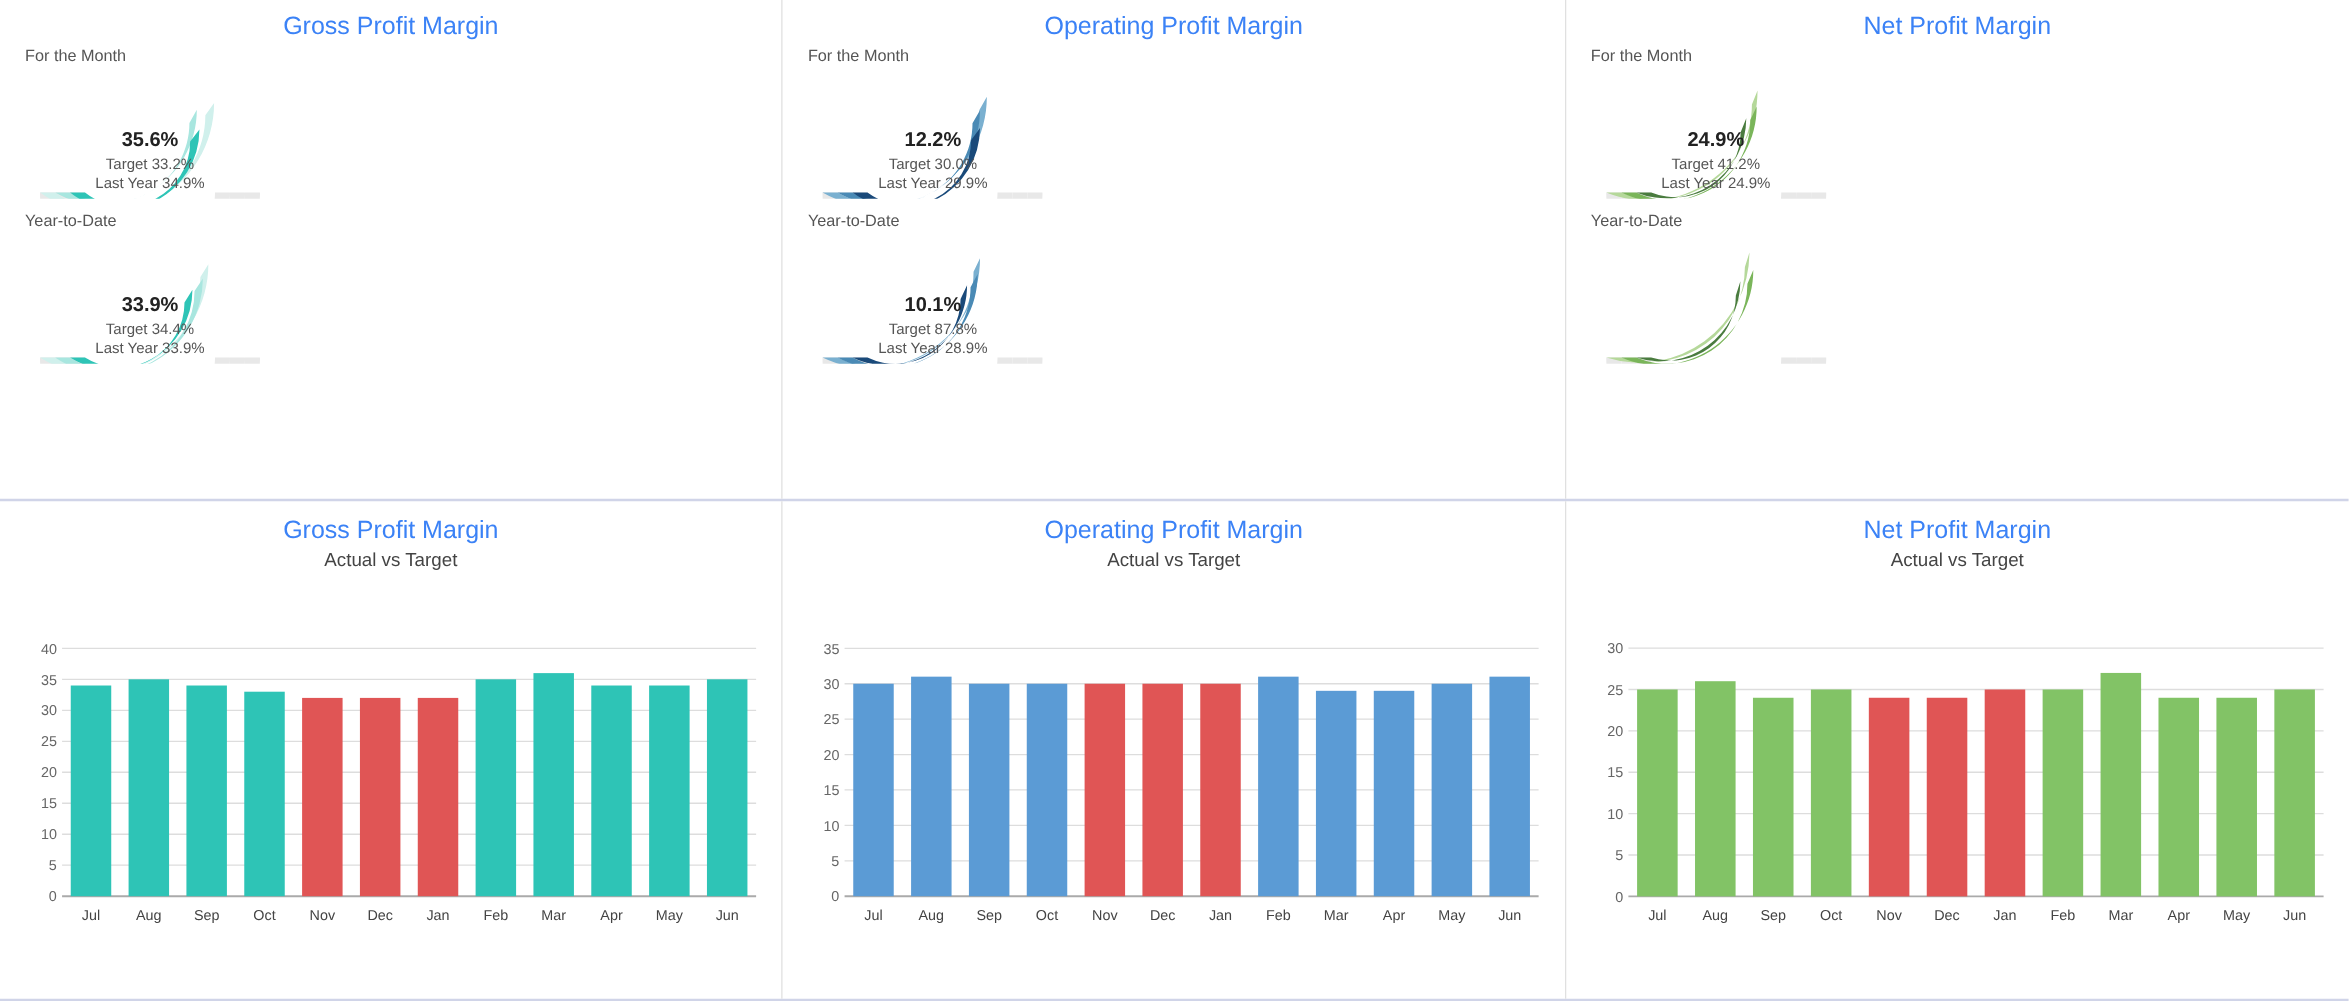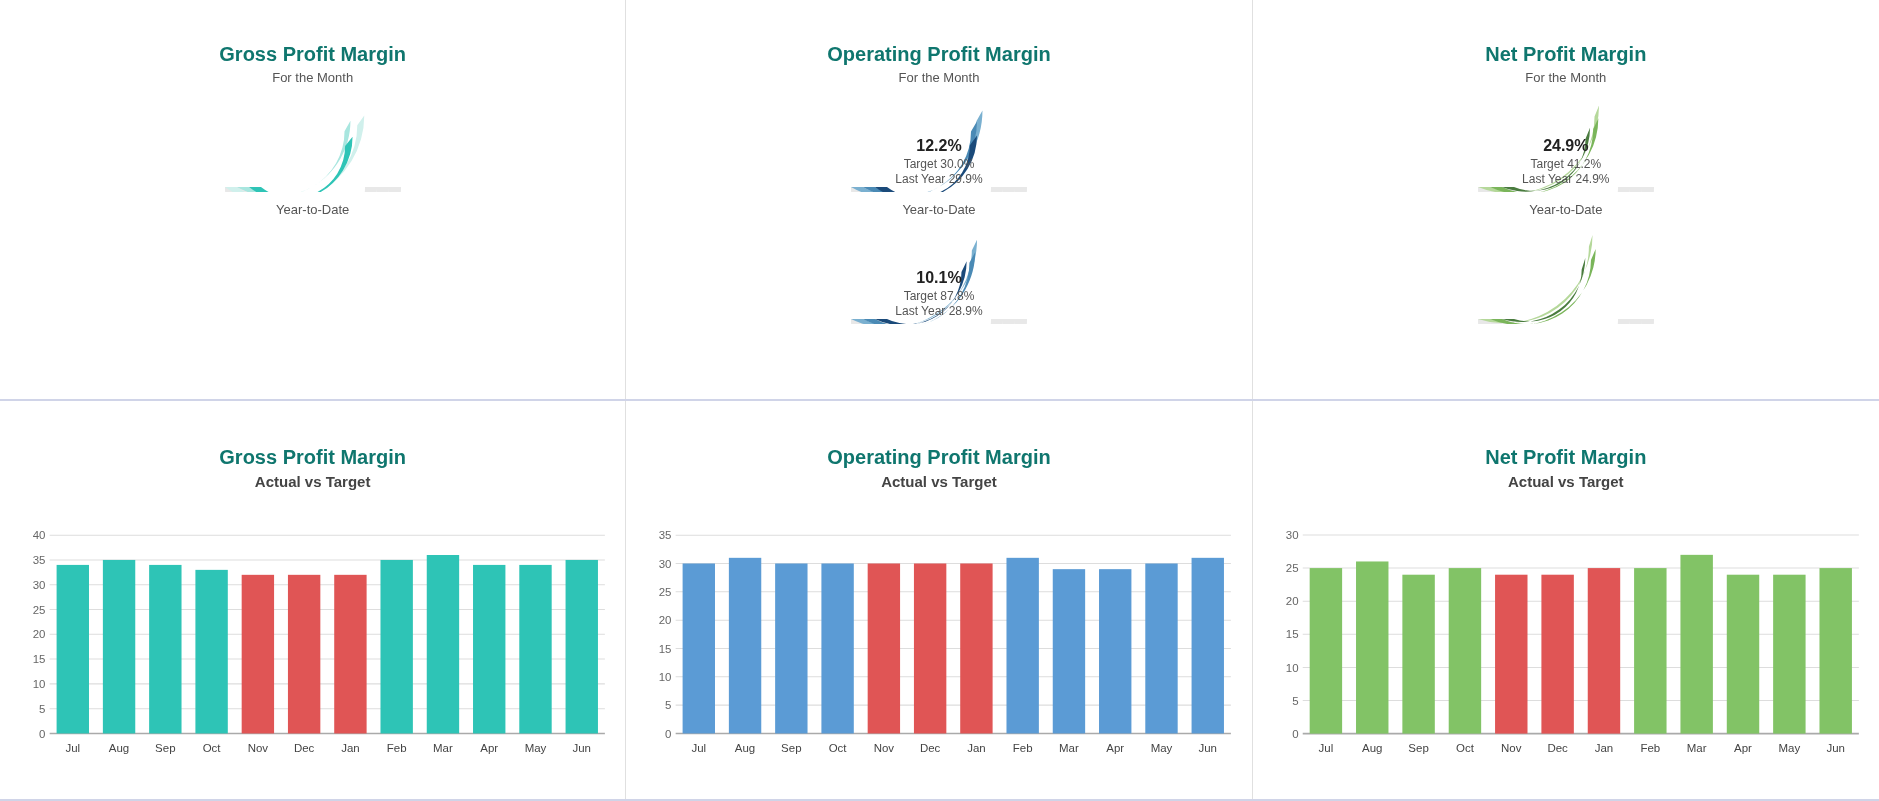--- a/index.html
+++ b/index.html
@@ -24,39 +24,38 @@
       border-right: 1px solid #e0e0e0;
       padding: 10px 20px;
       display: flex;
       flex-direction: column;
       align-items: center;
     }
     .panel:last-child { border-right: none; }
 
     .panel-title {
       font-size: 20px;
-      font-weight: 700;
-      color: #0f766e;
+      font-weight: 400;
+      color: #3b82f6;
       text-align: center;
       margin-bottom: 4px;
-      margin-top: 33px;
     }
     .panel-subtitle {
       font-size: 15px;
-      font-weight: 700;
+      font-weight: 400;
       color: #444;
       text-align: center;
       margin-bottom: 8px;
     }
 
     
     .gauge-section {
       display: flex;
       flex-direction: column;
-      align-items: center;
+      align-items: flex-start;
       margin-bottom: 8px;
       width: 100%;
     }
     .gauge-label {
       font-size: 13px;
       color: #555;
       margin-bottom: 2px;
       font-weight: 500;
     }
     .gauge-container {
@@ -104,24 +103,40 @@
         <div class="panel-title">Gross Profit Margin</div>
         <div class="gauge-section">
           <div class="gauge-label">For the Month</div>
           <div class="gauge-container"><svg viewBox="0 0 200 105" width="200" height="105">
               <path d="M 12 99.99999999999999 A 88 88 0 0 0 188 100 L 176 100 A 76 76 0 0 1 24 99.99999999999999 Z" fill="#e8e8e8"></path>
               <path d="M 24 99.99999999999999 A 76 76 0 0 0 176 100 L 164 100 A 64 64 0 0 1 36 99.99999999999999 Z" fill="#e8e8e8"></path>
               <path d="M 36 99.99999999999999 A 64 64 0 0 0 164 100 L 152 100 A 52 52 0 0 1 48 100 Z" fill="#e8e8e8"></path>
               <path d="M 12 99.99999999999999 A 88 88 0 0 0 151.27676221083468 28.482913529887725 L 144.28447645481177 38.23524350308485 A 76 76 0 0 1 24 99.99999999999999 Z" fill="#d0f0ec"></path>
               <path d="M 24 99.99999999999999 A 76 76 0 0 0 137.44727795767017 33.86603464511606 L 131.53454985909067 44.30823970115036 A 64 64 0 0 1 36 99.99999999999999 Z" fill="#a8e6df"></path>
               <path d="M 36 99.99999999999999 A 64 64 0 0 0 139.54301523778142 49.67754034325641 L 132.1286998806974 59.113001528895836 A 52 52 0 0 1 48 100 Z" fill="#2ec4b6"></path>
-            </svg></div>
+            </svg><div class="gauge-text-group">
+              <span class="gauge-value">35.6%</span>
+              <span class="gauge-target">Target 33.2%</span>
+              <span class="gauge-lastyear">Last Year 34.9%</span>
+            </div></div>
         </div>
         <div class="gauge-section">
           <div class="gauge-label">Year-to-Date</div>
+          <div class="gauge-container"><svg viewBox="0 0 200 105" width="200" height="105">
+              <path d="M 12 99.99999999999999 A 88 88 0 0 0 188 100 L 176 100 A 76 76 0 0 1 24 99.99999999999999 Z" fill="#e8e8e8"></path>
+              <path d="M 24 99.99999999999999 A 76 76 0 0 0 176 100 L 164 100 A 64 64 0 0 1 36 99.99999999999999 Z" fill="#e8e8e8"></path>
+              <path d="M 36 99.99999999999999 A 64 64 0 0 0 164 100 L 152 100 A 52 52 0 0 1 48 100 Z" fill="#e8e8e8"></path>
+              <path d="M 12 99.99999999999999 A 88 88 0 0 0 146.68498421899258 25.404341624512682 L 140.31885000731177 35.57647685753368 A 76 76 0 0 1 24 99.99999999999999 Z" fill="#d0f0ec"></path>
+              <path d="M 24 99.99999999999999 A 76 76 0 0 0 142.32254685310227 36.87471166111824 L 135.64003945524402 46.84186245146799 A 64 64 0 0 1 36 99.99999999999999 Z" fill="#a8e6df"></path>
+              <path d="M 36 99.99999999999999 A 64 64 0 0 0 133.95271579563098 45.74861209055467 L 127.58658158395016 55.92074732357567 A 52 52 0 0 1 48 100 Z" fill="#2ec4b6"></path>
+            </svg><div class="gauge-text-group">
+              <span class="gauge-value">33.9%</span>
+              <span class="gauge-target">Target 34.4%</span>
+              <span class="gauge-lastyear">Last Year 33.9%</span>
+            </div></div>
         </div>
       </div>
       <div class="panel">
         <div class="panel-title">Operating Profit Margin</div>
         <div class="gauge-section">
           <div class="gauge-label">For the Month</div>
           <div class="gauge-container"><svg viewBox="0 0 200 105" width="200" height="105">
               <path d="M 12 99.99999999999999 A 88 88 0 0 0 188 100 L 176 100 A 76 76 0 0 1 24 99.99999999999999 Z" fill="#e8e8e8"></path>
               <path d="M 24 99.99999999999999 A 76 76 0 0 0 176 100 L 164 100 A 64 64 0 0 1 36 99.99999999999999 Z" fill="#e8e8e8"></path>
               <path d="M 36 99.99999999999999 A 64 64 0 0 0 164 100 L 152 100 A 52 52 0 0 1 48 100 Z" fill="#e8e8e8"></path>

